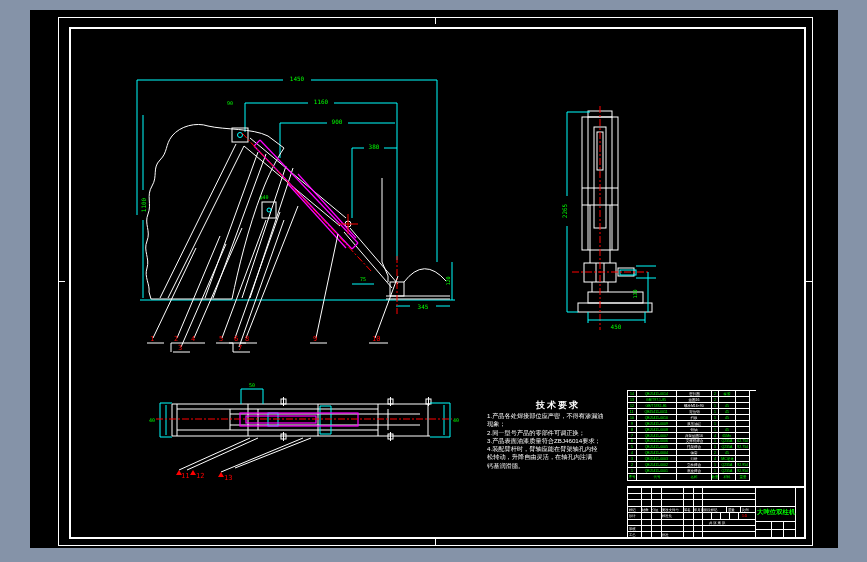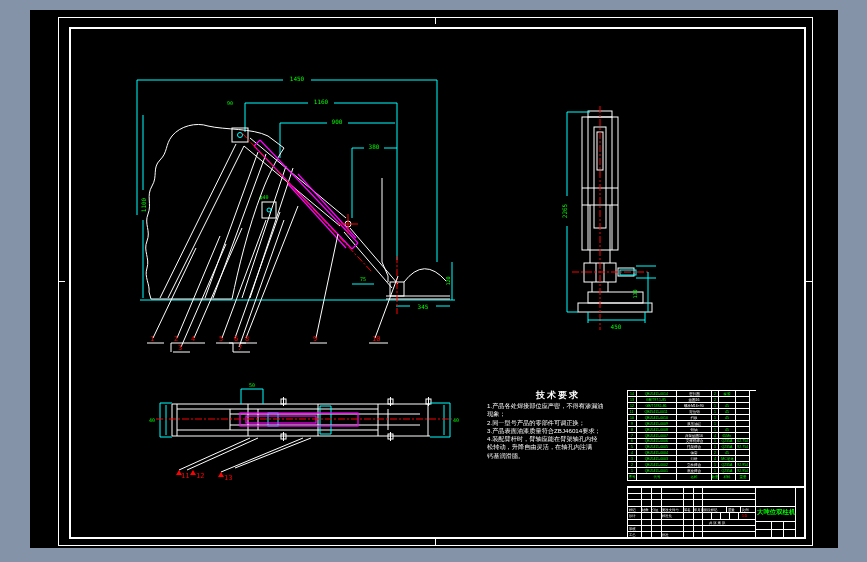--- a/index.html
+++ b/index.html
@@ -12,21 +12,21 @@
   .c{stroke:#00ffff;stroke-width:1;fill:none;}
   .m{stroke:#ff00ff;stroke-width:1.2;fill:none;}
   .r{stroke:#ff0000;stroke-width:1;fill:none;}
   .rd{stroke:#ff0000;stroke-width:1;fill:none;stroke-dasharray:7 2 2 2;}
   .gtx{fill:#00ff00;font-family:"DejaVu Sans Mono",monospace;font-size:6px;text-anchor:middle;}
   .rtx{fill:#ff0000;font-family:"DejaVu Sans Mono",monospace;font-size:7px;}
   .bg{fill:#000;}
   .grid{shape-rendering:crispEdges;}
   
   .techreq{position:absolute;left:487px;top:389px;width:142px;color:#fff;}
-  .techreq .tt{font-size:9px;font-weight:bold;text-align:center;letter-spacing:2px;}
+  .techreq .tt{font-size:9px;font-weight:bold;text-align:center;letter-spacing:2px;margin-top:10px;}
   .techreq .ln{font-size:6.2px;line-height:8.3px;white-space:nowrap;transform-origin:0 0;}
   
   .bom{position:absolute;left:627px;top:390px;width:128px;border-left:1px solid #fff;border-top:1px solid #fff;}
   .bomrow{display:grid;grid-template-columns:9px 40px 35px 7px 17px 14px;height:5.94px;}
   .bomrow.hd{height:6.4px;}
   .bc{border-right:1px solid #fff;border-bottom:1px solid #fff;overflow:hidden;display:flex;align-items:center;justify-content:center;}
   .bc i{font-style:normal;font-size:7px;white-space:nowrap;transform:scale(.5);line-height:1;}
   .bc.g i{color:#00ff00;}
   .bc.wt i{color:#fff;}
   

